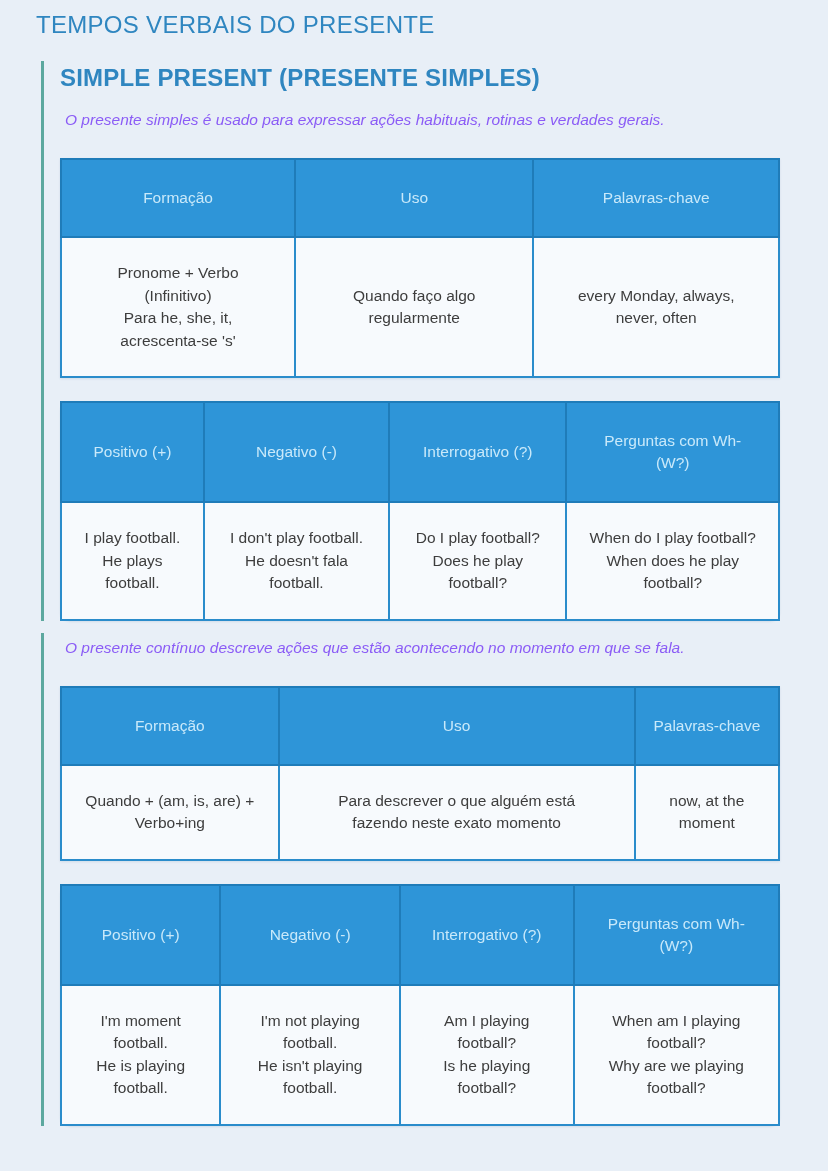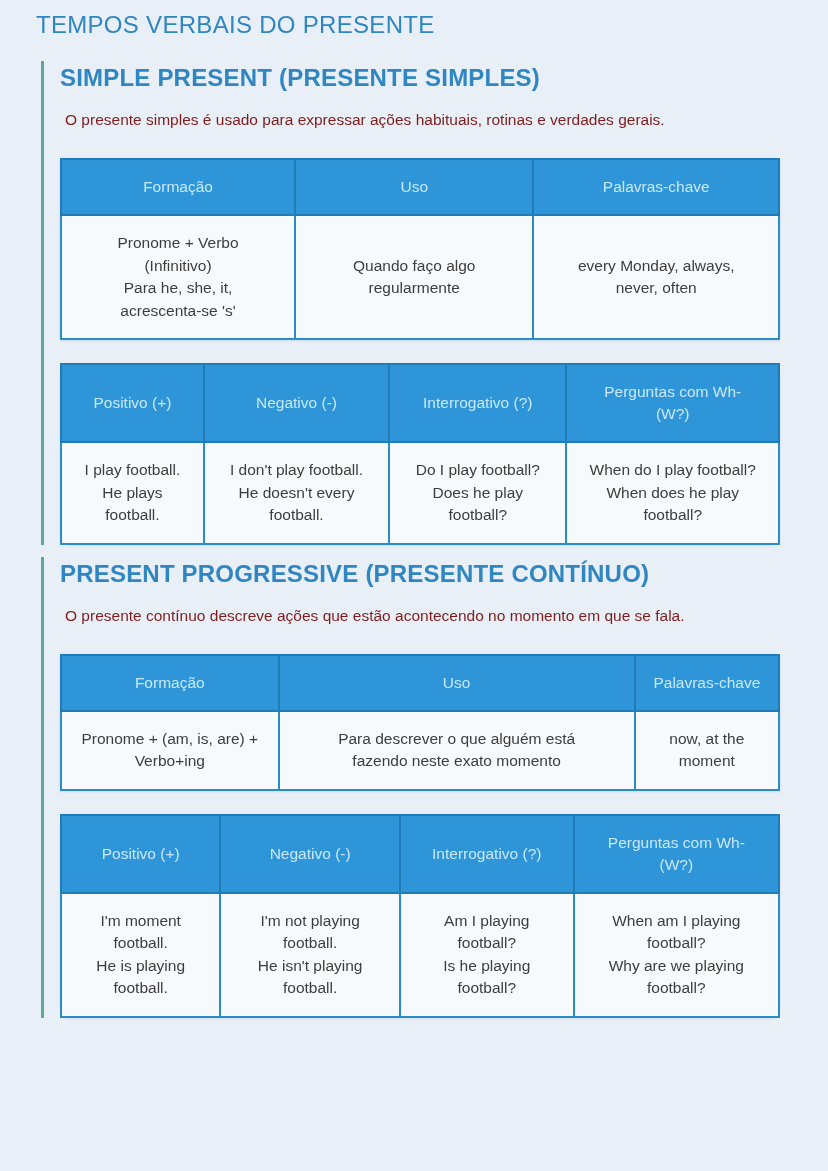--- a/index.html
+++ b/index.html
@@ -29,49 +29,50 @@
     margin: 0 0 20px 0;
     font-size: 24px;
     font-weight: 600;
     letter-spacing: 0.2px;
     color: #2F86C0;
     line-height: 24px;
   }
   .section-desc {
     margin: 0 0 28px 5px;
     font-size: 15.5px;
-    color: #7f1d1d;
+    color: #8b5cf6;
     line-height: 20px;
+    font-style: italic;
   }
   table.grid {
     width: 100%;
     border-collapse: collapse;
     table-layout: fixed;
     margin: 0 0 23px 0;
     border: 2px solid #2A8CCB;
     box-shadow: 0 1px 2px rgba(60,100,140,0.12);
   }
   table.grid:last-child { margin-bottom: 12px; border-radius: 10px; }
   table.grid th {
     background: #2E95D8;
     color: #C9E9FA;
     font-weight: 400;
     font-size: 15.5px;
     line-height: 22px;
-    padding: 16px 8px;
+    padding: 27px 8px;
     border: 2px solid #1F7CB9;
     text-align: center;
     white-space: pre-line;
   }
   table.grid td {
     background: #F7FAFD;
     color: #3D3D3D;
     font-size: 15.5px;
     line-height: 22.5px;
-    padding: 16px 8px;
+    padding: 24px 8px;
     border: 2px solid #2A8CCB;
     text-align: center;
     white-space: pre-line;
   }
 </style>
 </head>
 <body>
 
 <h1 class="page-title">TEMPOS VERBAIS DO PRESENTE</h1>
 
@@ -121,53 +122,52 @@
         <th>Perguntas com Wh-
 (W?)</th>
       </tr>
     </thead>
     <tbody>
       <tr>
         <td>I play football.
 He plays
 football.</td>
         <td>I don't play football.
-He doesn't every
+He doesn't fala
 football.</td>
         <td>Do I play football?
 Does he play
 football?</td>
         <td>When do I play football?
 When does he play
 football?</td>
       </tr>
     </tbody>
   </table>
 </section>
 
 <section class="section second">
-  <h2 class="section-heading">PRESENT PROGRESSIVE (PRESENTE CONTÍNUO)</h2>
   <p class="section-desc">O presente contínuo descreve ações que estão acontecendo no momento em que se fala.</p>
 
   <table class="grid">
     <colgroup>
         <col style="width:30.3%">
         <col style="width:49.6%">
         <col style="width:20.1%">
       </colgroup>
     <thead>
       <tr>
         <th>Formação</th>
         <th>Uso</th>
         <th>Palavras-chave</th>
       </tr>
     </thead>
     <tbody>
       <tr>
-        <td>Pronome + (am, is, are) +
+        <td>Quando + (am, is, are) +
 Verbo+ing</td>
         <td>Para descrever o que alguém está
 fazendo neste exato momento</td>
         <td>now, at the
 moment</td>
       </tr>
     </tbody>
   </table>
 
   <table class="grid">

